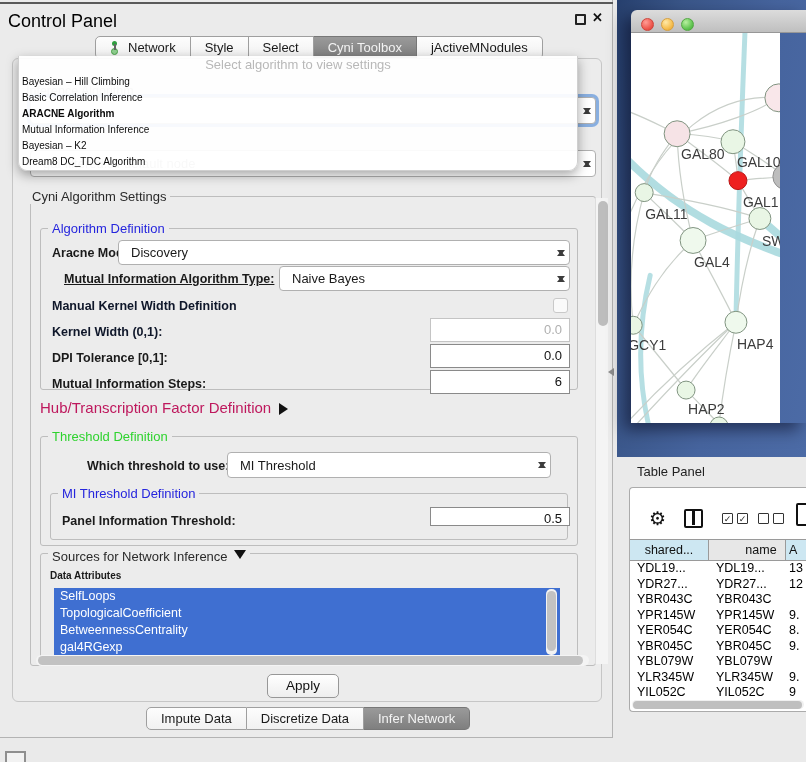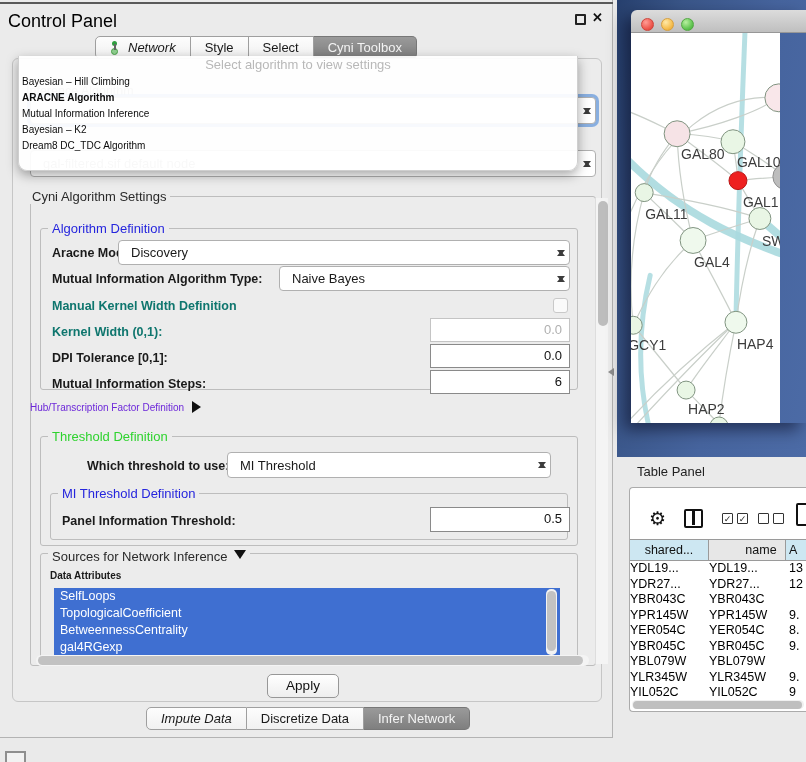--- a/index.html
+++ b/index.html
@@ -11,21 +11,21 @@
     background:#ebebeb; border-right:1px solid #b3b3b3; border-bottom:1px solid #b3b3b3; }
   .top-line { position:absolute; left:0; top:2px; width:613px; height:2px; background:#5a5a5a; }
   .cp-title { position:absolute; left:8px; top:11px; font-size:18px; color:#000000; }
   .float-icon { position:absolute; left:575px; top:14px; width:11px; height:11px; border:2px solid #222; border-radius:1px; background:transparent; }
   .close-icon { position:absolute; left:592px; top:10px; font-size:13px; font-weight:bold; color:#111; }
 
   
   .seg-tabs { position:absolute; display:flex; height:23px; }
   .seg-tab { display:flex; align-items:center; gap:5px; padding:0 14px; font-size:13px; color:#1a1a1a;
     background:linear-gradient(#fdfdfd,#f1f1f1); border:1px solid #9f9f9f; border-left:none; white-space:nowrap; }
-  .seg-tab:first-child { border-left:1px solid #9f9f9f; border-radius:5px 0 0 5px;font-style:italic; }
+  .seg-tab:first-child { border-left:1px solid #9f9f9f; border-radius:5px 0 0 5px; }
   .seg-tab:last-child { border-radius:0 5px 5px 0; }
   .seg-tab.active { background:linear-gradient(#9a9a9a,#7f7f7f); color:#f4f4f4; border-color:#777; }
 
   .cp-body { position:absolute; left:12px; top:58px; width:590px; height:644px;
     background:#ececec; border:1px solid #c6c6c6; border-radius:6px; }
 
   
   .ghost-label { position:absolute; left:26px; top:84px; font-size:12.5px; color:#9a9a9a; z-index:2; }
   .combo { background:#fff; border:1px solid #b0b0b0; border-radius:4px; position:absolute; font-size:13px; color:#1a1a1a; display:flex; align-items:center; }
   .combo .val { padding-left:12px; }
@@ -43,27 +43,27 @@
   .dd-placeholder { text-align:center; font-size:13px; color:#b8b8b8; height:18px; line-height:18px; }
   .dd-item { height:16px; line-height:16px; font-size:10px; color:#0a0a0a; padding-left:3px; white-space:nowrap; }
   .dd-item.bold { font-weight:bold; }
 
   
   .groupbox { position:absolute; border:1px solid #bdbdbd; border-radius:3px; }
   .group-legend { position:absolute; font-size:13px; background:#ececec; padding:0 4px; white-space:nowrap; z-index:3;}
   .blue { color:#2525dd; } .green { color:#2ed32e; } .dark { color:#2a2a2a; }
 
   .flabel { position:absolute; font-size:12.5px; font-weight:bold; color:#1a1a1a; white-space:nowrap; }
-  .flabel.disabled { color:#0f766e; }
+  .flabel.disabled { color:#0f172a; }
   .tfield { position:absolute; background:#fff; border:1px solid #8a8a8a; font-size:13px; color:#111;
     text-align:right; padding:3px 7px 0 0; }
   .tfield.disabled { border-color:#c4c4c4; color:#b0b0b0; }
   .checkbox { position:absolute; width:15px; height:15px; border:1px solid #c9c9c9; border-radius:3px; background:#fafafa; }
 
-  .hub-row { position:absolute; left:30px; top:399px; font-size:10px; color:#6d28d9; }
+  .hub-row { position:absolute; left:40px; top:399px; font-size:15px; color:#be185d; }
   .tri-right { display:inline-block; margin-left:8px; border:6px solid transparent; border-left:9px solid #111; transform:translateY(2px); }
   .tri-down  { display:inline-block; margin-left:6px; border:6px solid transparent; border-top:9px solid #111; transform:translateY(4px); }
 
   .attr-list { position:absolute; left:42px; top:588px; width:506px; height:68px; background:#fff; overflow:hidden; }
   .attr-item { height:17px; line-height:17px; font-size:12.5px; padding-left:6px; color:#111; }
   .attr-item.sel { background:#3f6fd1; color:#fff; }
   .list-scroll { position:absolute; left:534px; top:589px; width:11px; height:66px; background:#f2f2f2; border-radius:5px; }
   .list-scroll .thumb { position:absolute; left:1px; top:2px; width:9px; height:60px; background:#c2c2c2; border-radius:5px; }
 
   .v-scroll { position:absolute; left:583px; top:198px; width:13px; height:466px; background:#f4f4f4; border-left:1px solid #ddd; }
@@ -99,21 +99,21 @@
   .panes::after { content:""; position:absolute; left:6px; top:0; width:2.5px; height:14px; background:#111; }
   .cb { position:absolute; width:11px; height:11px; border:1.5px solid #333; border-radius:1px; font-size:9px; line-height:10px; text-align:center; color:#222; background:#fff; }
   .page-icon { position:absolute; left:166px; top:15px; width:16px; height:23px; border:2.5px solid #111; border-radius:2px; background:#fff; }
 
   .tbl { position:absolute; left:0; top:51px; width:230px; }
   .tbl-head { display:flex; height:22px; border-top:1px solid #9a9a9a; border-bottom:1px solid #9a9a9a; }
   .th { font-size:12.5px; color:#111; text-align:center; line-height:21px; border-right:1px solid #9a9a9a; overflow:hidden; white-space:nowrap; }
   .th.c0 { width:79px; background:#cde7f2; } .th.c1 { width:77px; background:#e7e7e7;padding-left:28px; } .th.c2 { width:60px; background:#cde7f2; text-align:left; padding-left:3px; }
   .tbl-body { height:138px; overflow:hidden; }
   .tr { display:flex; height:15.5px; }
-  .td { font-size:12.5px; color:#000; line-height:15px; white-space:nowrap; overflow:hidden; }
+  .td { font-size:12.5px; color:#000; line-height:15px; padding-left:7px; white-space:nowrap; overflow:hidden; }
   .td.c0 { width:79px; } .td.c1 { width:77px; } .td.c2 { width:60px; padding-left:3px; }
   .tp-hscroll { position:absolute; left:2px; top:212px; width:172px; height:9px; background:#f0f0f0; border-radius:5px; }
   .tp-hscroll .thumb { position:absolute; left:1px; top:0.5px; width:169px; height:8px; background:#bfbfbf; border-radius:5px; }
 
   .splitter-arrow { position:absolute; left:604px; top:368px; border:4px solid transparent; border-right:6px solid #8d8d8d; }
   .mini-square { position:absolute; left:5px; top:751px; width:21px; height:14px; border:2px solid #8f8f8f; background:#f2f2f2; }
 </style>
 </head>
 <body>
 
@@ -134,20 +134,23 @@
       </div>
       <div class="seg-tab">
         <span>Style</span>
       </div>
       <div class="seg-tab">
         <span>Select</span>
       </div>
       <div class="seg-tab active">
         <span>Cyni Toolbox</span>
       </div>
+      <div class="seg-tab">
+        <span>jActiveMNodules</span>
+      </div>
     </div>
 
   <div class="cp-body"></div>
 
   <div class="ghost-label">Inference Algorithm</div>
   <div class="combo ghost1">
       <span class="stepper"></span>
     </div>
   <div class="combo ghost2">
     <span class="val">gal-filtered.sif default node</span>
@@ -159,21 +162,21 @@
 
   <div class="groupbox" style="left:40px; top:228px; width:538px; height:162px;"></div>
   <div class="group-legend blue" style="left:48px; top:221px;">Algorithm Definition</div>
 
   <div class="flabel" style="left:52px; top:246px;">Aracne Mode:</div>
   <div class="combo" style="left:118px; top:240px; width:452px; height:25px;">
     <span class="val">Discovery</span>
     <span class="stepper"></span>
   </div>
 
-  <div class="flabel" style="left:52px; top:272px;">Mutual Information Algorithm Type:</div>
+  <div class="flabel" style="left:64px; top:272px;text-decoration:underline;">Mutual Information Algorithm Type:</div>
   <div class="combo" style="left:279px; top:266px; width:291px; height:25px;">
     <span class="val">Naive Bayes</span>
     <span class="stepper"></span>
   </div>
 
   <div class="flabel disabled" style="left:52px; top:299px;">Manual Kernel Width Definition</div>
   <div class="checkbox" style="left:553px; top:298px;"></div>
 
   <div class="flabel disabled" style="left:52px; top:325px;">Kernel Width (0,1):</div>
   <div class="tfield disabled" style="left:430px; top:318px; width:140px; height:24px;">0.0</div>
@@ -194,21 +197,21 @@
   <div class="flabel" style="left:87px; top:459px;">Which threshold to use:</div>
   <div class="combo" style="left:227px; top:452px; width:324px; height:26px;">
     <span class="val">MI Threshold</span>
     <span class="stepper"></span>
   </div>
 
   <div class="groupbox" style="left:50px; top:493px; width:518px; height:47px;"></div>
   <div class="group-legend blue" style="left:58px; top:486px;">MI Threshold Definition</div>
 
   <div class="flabel" style="left:62px; top:514px;">Panel Information Threshold:</div>
-  <div class="tfield" style="left:430px; top:507px; width:140px; height:25px;">0.5</div>
+  <div class="tfield" style="left:430px; top:507px; width:140px; height:19px;">0.5</div>
 
   <div class="groupbox" style="left:40px; top:553px; width:538px; height:109px;"></div>
   <div class="group-legend dark" style="left:48px; top:546px;"><span>Sources for Network Inference</span><span class="tri-down"></span></div>
   <div class="flabel" style="left:50px; top:570px; font-size:10px;">Data Attributes</div>
 
   <div class="attr-list" style="left:54px;" id="attrList">
       <div class="attr-item sel">SelfLoops</div>
       <div class="attr-item sel">TopologicalCoefficient</div>
       <div class="attr-item sel">BetweennessCentrality</div>
       <div class="attr-item sel">gal4RGexp</div>
@@ -229,20 +232,21 @@
   <div class="seg-tabs" style="left:146px; top:707px;" id="bottomTabs">
       <div class="seg-tab">Impute Data</div>
       <div class="seg-tab">Discretize Data</div>
       <div class="seg-tab active">Infer Network</div>
     </div>
 
   <div class="dropdown">
     <div class="dd-placeholder">Select algorithm to view settings</div>
     <div id="ddItems">
         <div class="dd-item">Bayesian – Hill Climbing</div>
+        <div class="dd-item">Basic Correlation Inference</div>
         <div class="dd-item bold">ARACNE Algorithm</div>
         <div class="dd-item">Mutual Information Inference</div>
         <div class="dd-item">Bayesian – K2</div>
         <div class="dd-item">Dream8 DC_TDC Algorithm</div>
       </div>
   </div>
 </div>
 
 <div class="splitter-arrow"></div>
 

